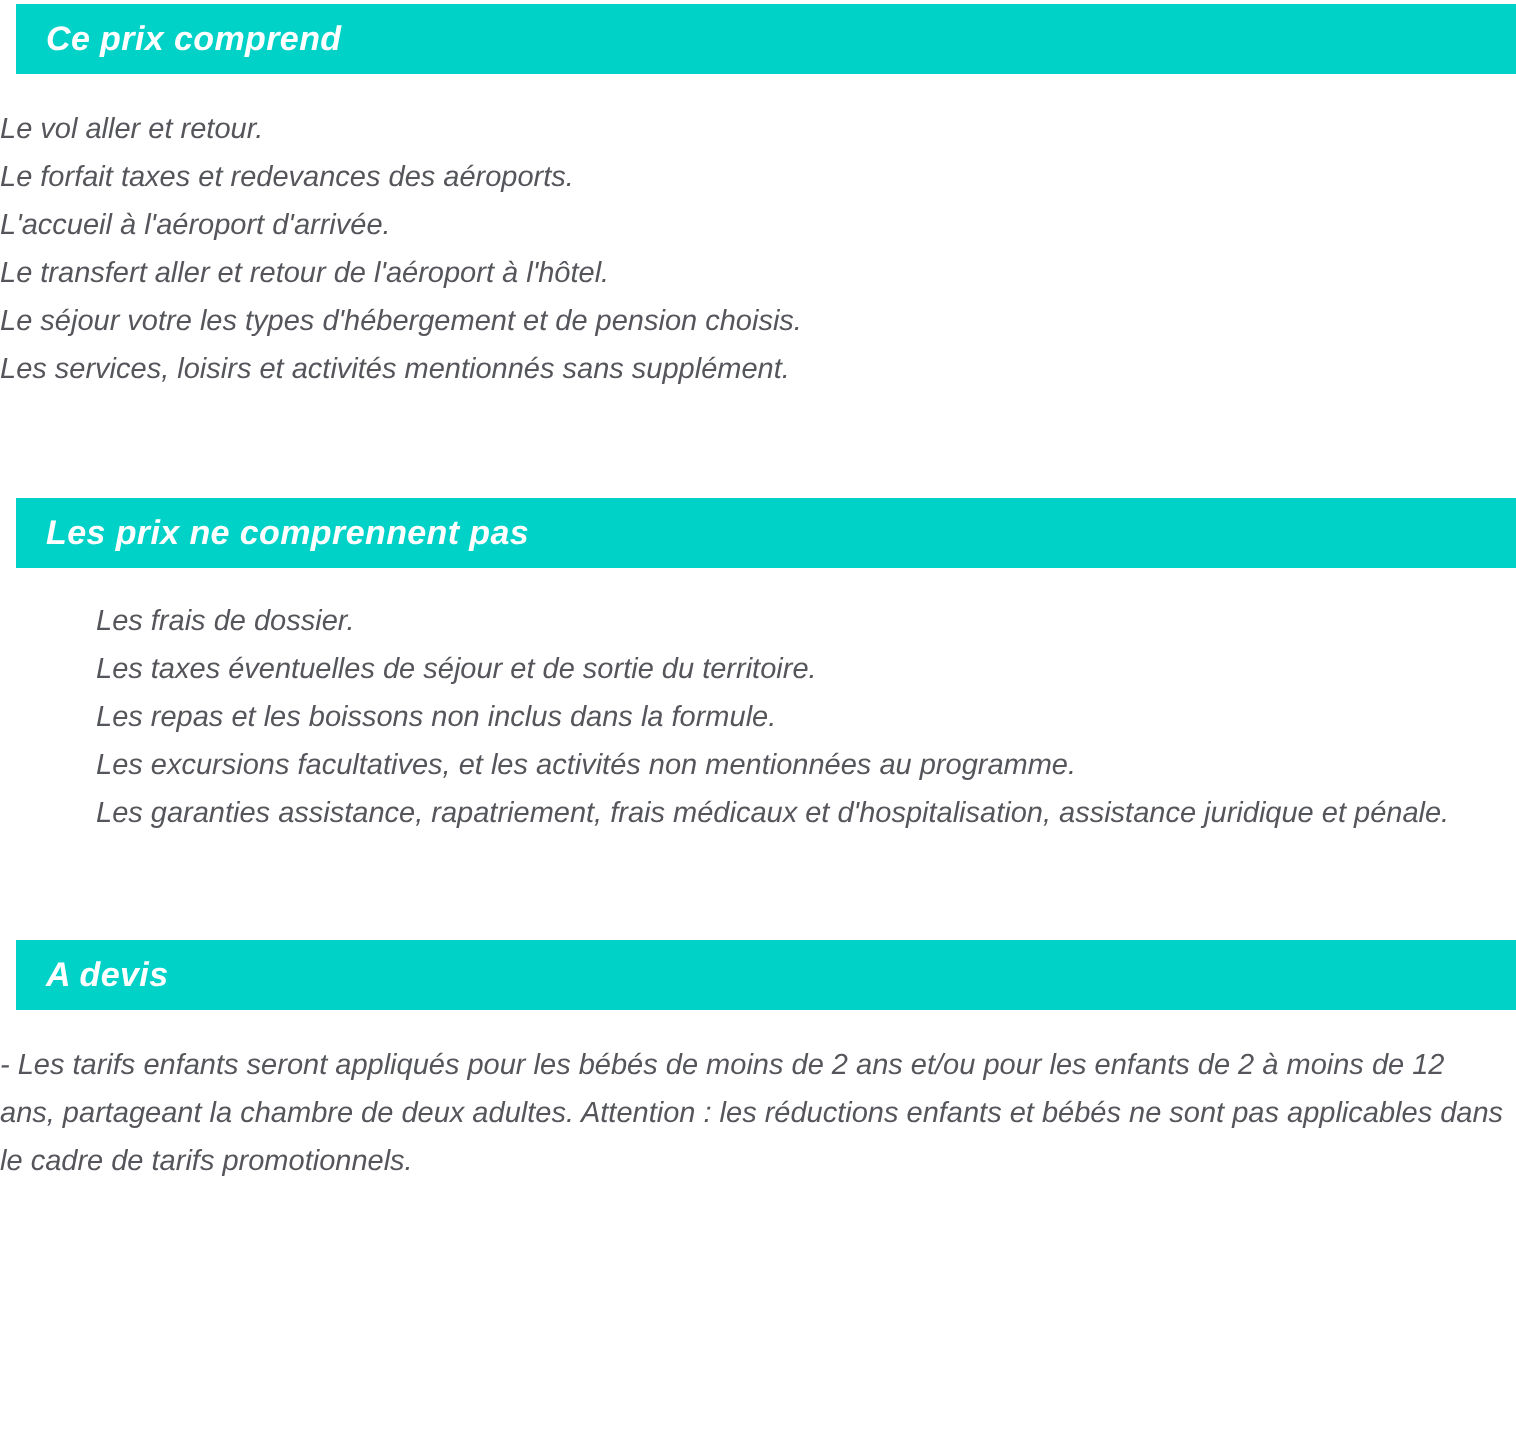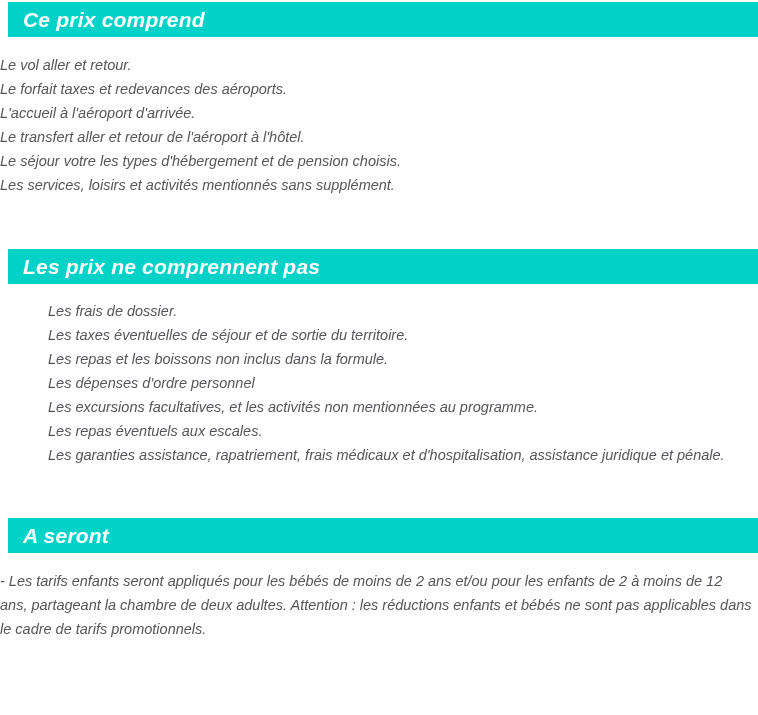--- a/index.html
+++ b/index.html
@@ -23,21 +23,21 @@
   .section-header {
     margin-left: 8px;
     height: 35px;
     background: var(--accent, #00d2c8);
     color: var(--header-text, #ffffff);
     display: flex;
     align-items: center;
     padding-left: 15px;
     font-style: italic;
     font-weight: bold;
-    font-size: 21px;
+    font-size: 17px;
     letter-spacing: 0.2px;
   }
   .text-block {
     font-style: italic;
     color: var(--body-text, #55565b);
     font-size: 14.5px;
     padding-right: 6px;
   }
   .text-line, .text-paragraph {
     line-height: 24px;
@@ -67,26 +67,24 @@
     <div class="text-line">Les services, loisirs et activités mentionnés sans supplément.</div>
   </div>
 
   <div class="section-header sec2-header">
     <span>Les prix ne comprennent pas</span>
   </div>
   <div class="text-block sec2-body">
     <div class="text-line">Les frais de dossier.</div>
     <div class="text-line">Les taxes éventuelles de séjour et de sortie du territoire.</div>
     <div class="text-line">Les repas et les boissons non inclus dans la formule.</div>
-    <div class="text-line">Les dépenses d'ordre personnel</div>
     <div class="text-line">Les excursions facultatives, et les activités non mentionnées au programme.</div>
-    <div class="text-line">Les repas éventuels aux escales.</div>
     <div class="text-line">Les garanties assistance, rapatriement, frais médicaux et d'hospitalisation, assistance juridique et pénale.</div>
   </div>
 
   <div class="section-header sec3-header">
-    <span>A seront</span>
+    <span>A devis</span>
   </div>
   <div class="text-block sec3-body">
     <div class="text-paragraph">- Les tarifs enfants seront appliqués pour les bébés de moins de 2 ans et/ou pour les enfants de 2 à moins de 12 ans, partageant la chambre de deux adultes. Attention : les réductions enfants et bébés ne sont pas applicables dans le cadre de tarifs promotionnels.</div>
   </div>
 
 </div>
 
 </body></html>

